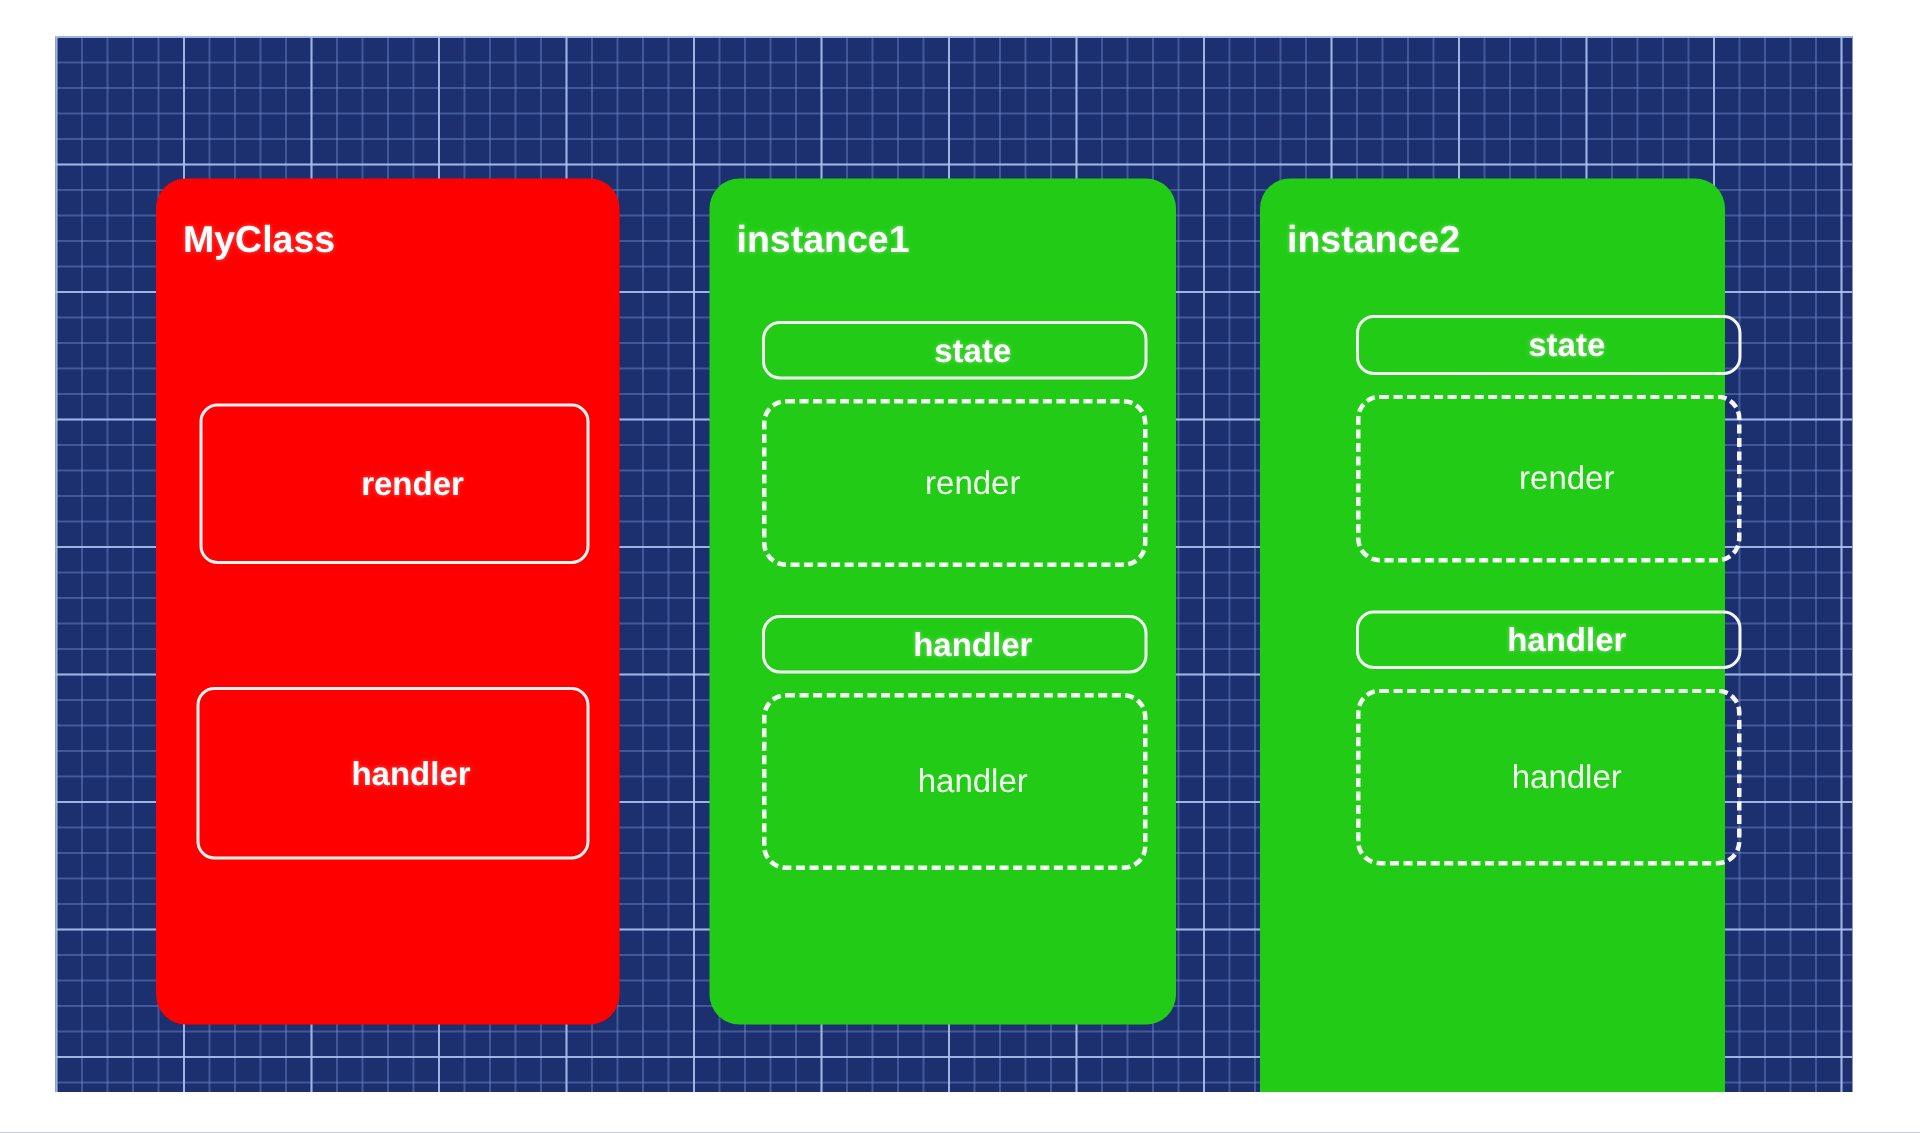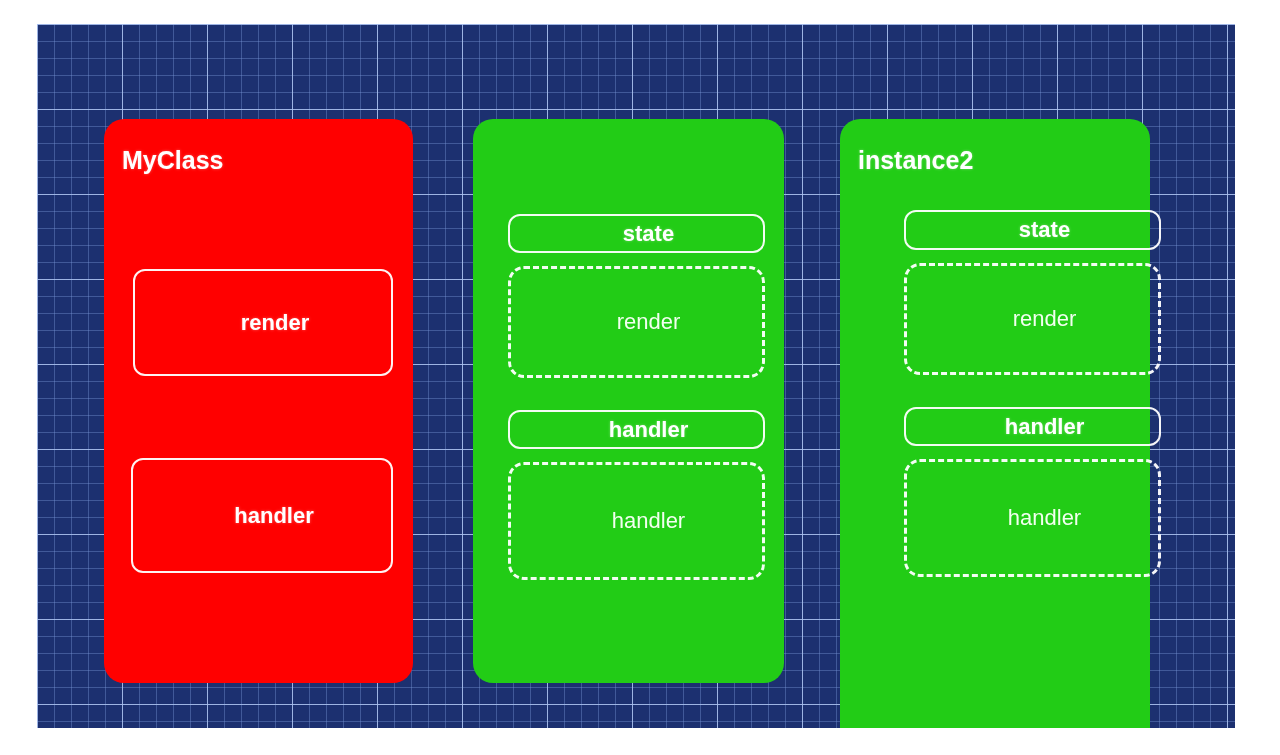--- a/index.html
+++ b/index.html
@@ -145,20 +145,21 @@
     <div class="member solid" id="myclass-render">
       <span class="member-label">render</span>
     </div>
 
     <div class="member solid" id="myclass-handler">
       <span class="member-label">handler</span>
     </div>
   </div>
 
   <div class="card" id="card-instance1">
+    <div class="card-title">instance1</div>
 
     <div class="member solid" id="inst1-state">
       <span class="member-label">state</span>
     </div>
 
     <div class="member dashed" id="inst1-render-dashed">
       <span class="member-label">render</span>
     </div>
 
     <div class="member solid" id="inst1-handler-solid">

